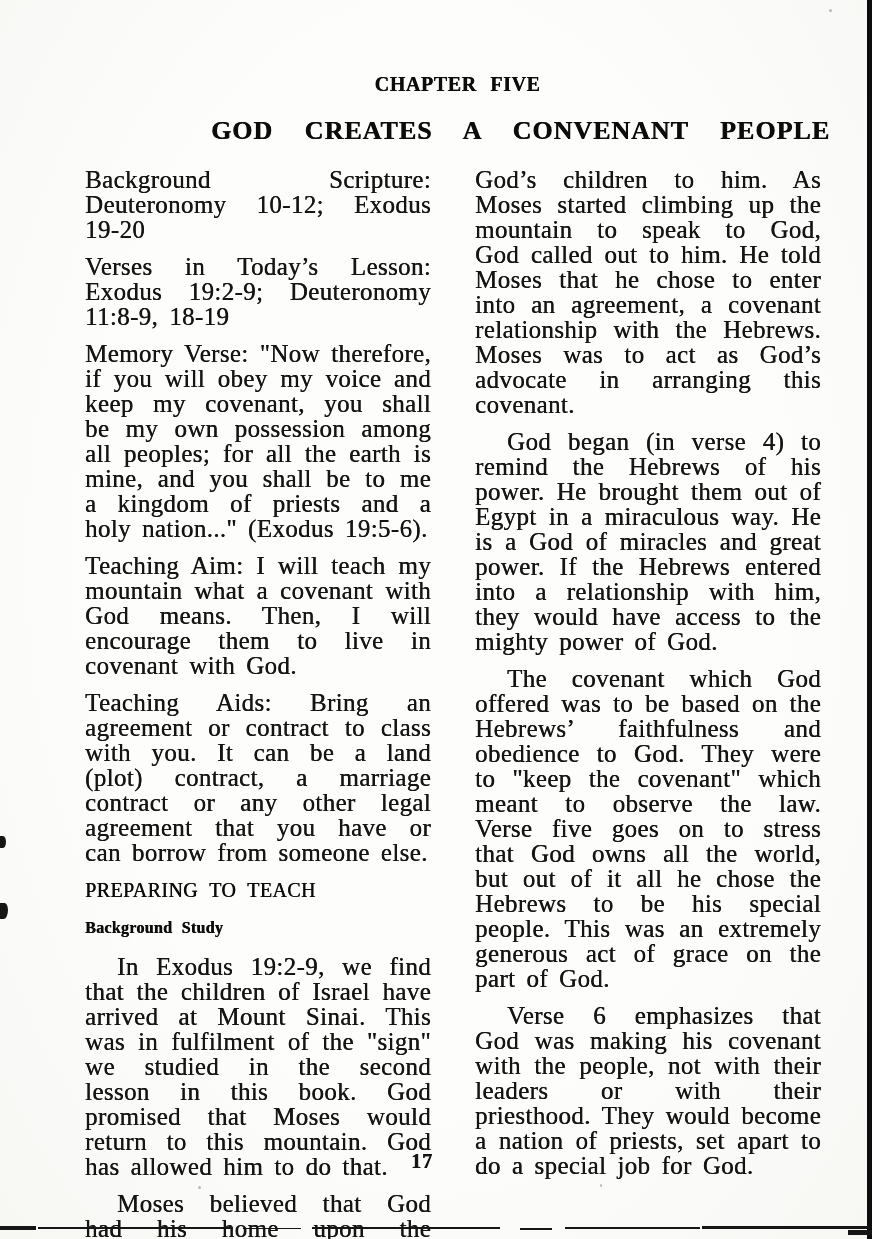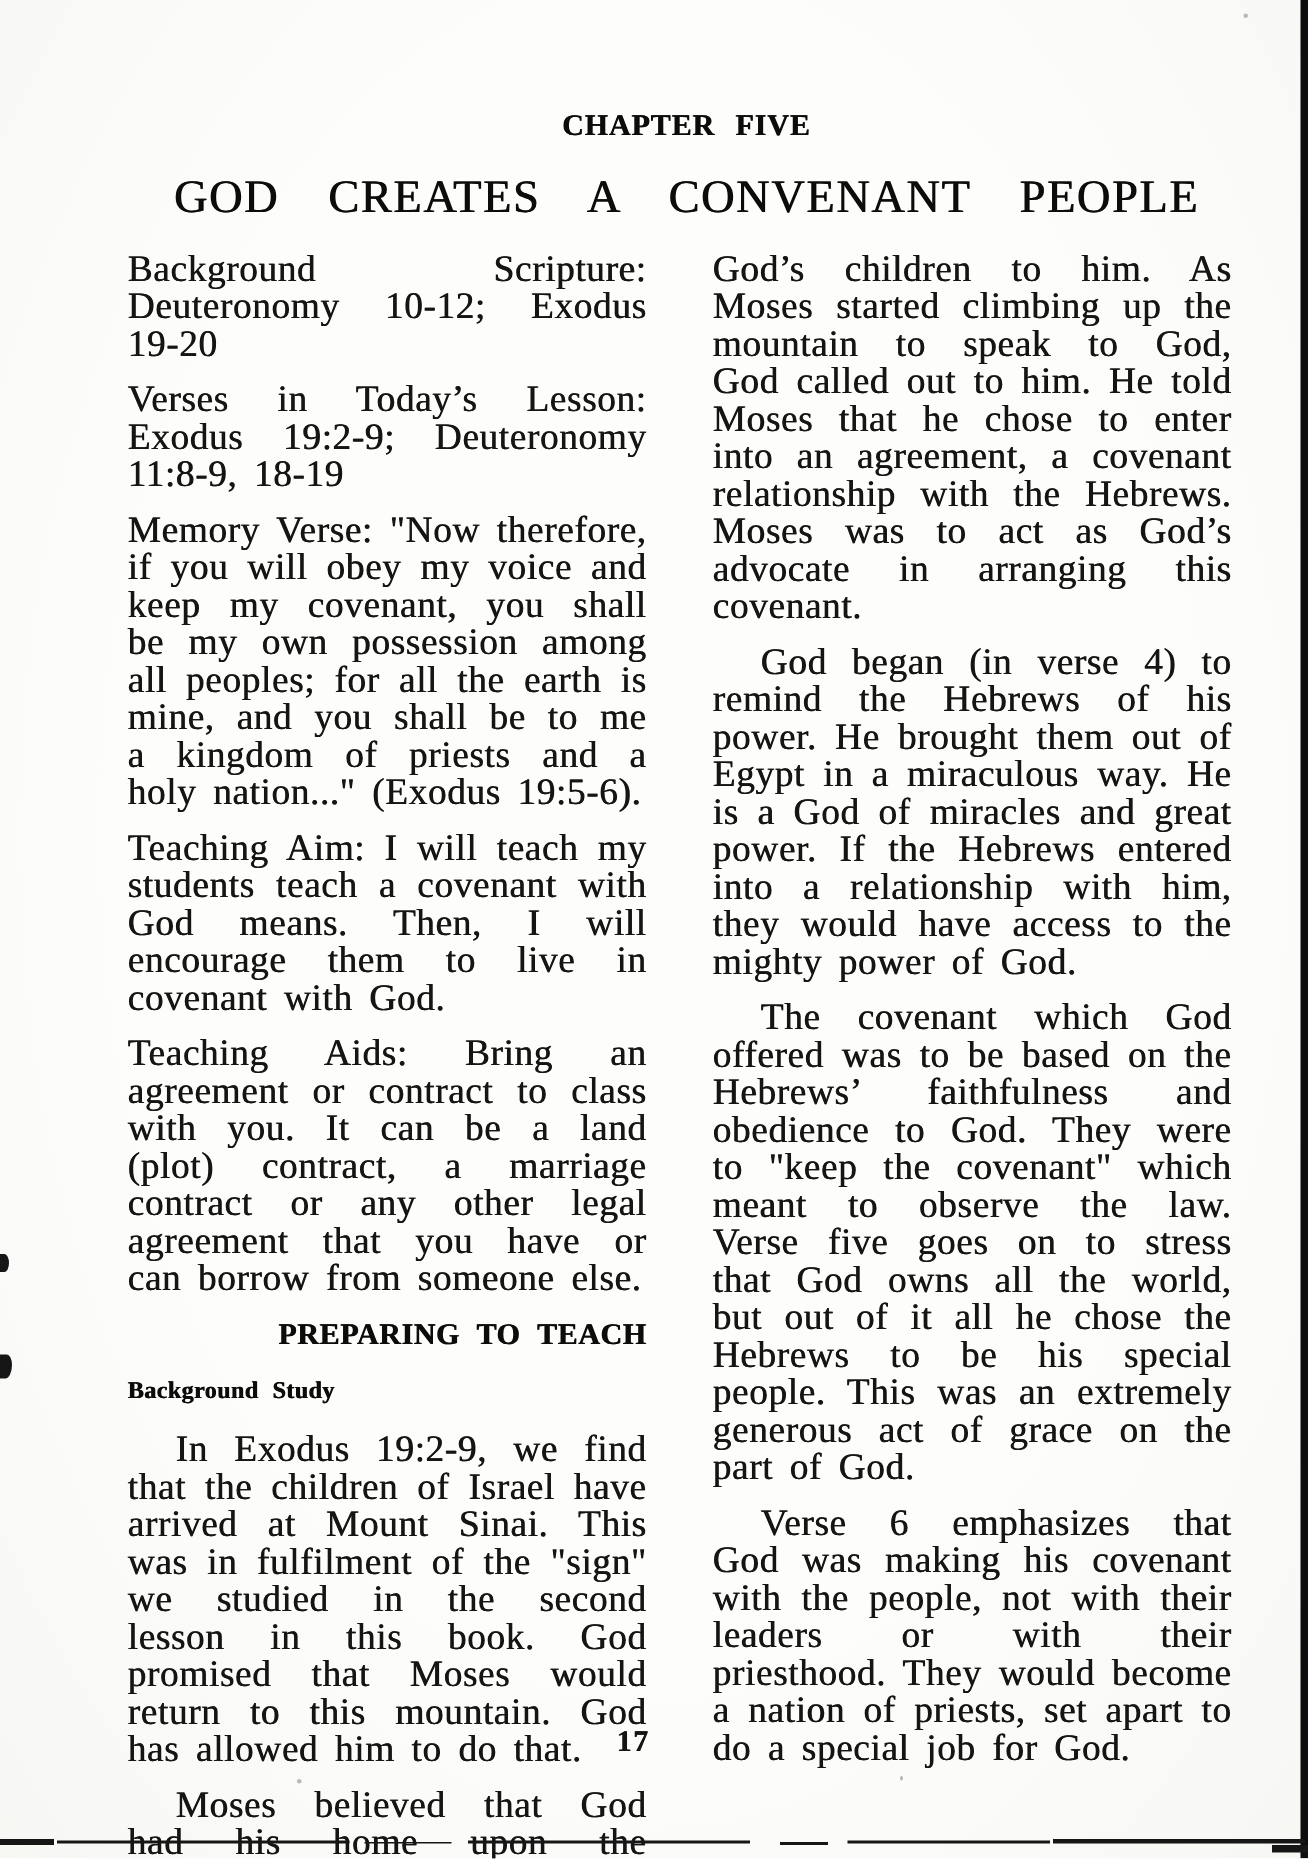--- a/index.html
+++ b/index.html
@@ -23,23 +23,23 @@
     font-weight: bold;
     font-size: 20px;
     line-height: 22px;
     letter-spacing: 0.6px;
     word-spacing: 8px;
     color: #0c0c0b;
     text-shadow: 0.4px 0 currentColor;
   }
   .title {
     margin: 21px 0 0 0;
-    text-align: center;
-    font-weight: normal;
-    font-size: 31px;
+    text-align: right;
+    font-weight: bold;
+    font-size: 26px;
     line-height: 30px;
     letter-spacing: 1px;
     word-spacing: 24px;
     color: #0c0c0b;
     text-shadow: 0.5px 0 currentColor;
   }
   .columns {
     display: flex;
     gap: 44px;
     margin-top: 21px;
@@ -55,26 +55,25 @@
     letter-spacing: 0.35px;
     word-spacing: 4.5px;
     text-align: justify;
     text-shadow: 0.35px 0 currentColor;
   }
   .col p.indent { text-indent: 32px; }
   .col .h2 {
     margin: 7px 0 12px 0;
     font-size: 20px;
     line-height: 26px;
-    font-weight: bold;
+    font-weight: normal;
     word-spacing: 6px;
     letter-spacing: 0.4px;
     color: #0c0c0b;
     text-shadow: 0.45px 0 currentColor;
-    text-align: right;
   }
   .col .h3 {
     margin: 12px 0 13px 0;
     font-size: 16px;
     line-height: 26px;
     font-weight: bold;
     word-spacing: 5px;
     letter-spacing: 0.3px;
     color: #0c0c0b;
     text-shadow: 0.45px 0 currentColor;
@@ -108,21 +107,21 @@
 
   <div class="chapter">CHAPTER FIVE</div>
   <h1 class="title">GOD CREATES A CONVENANT PEOPLE</h1>
 
   <div class="columns">
 
     <div class="col">
       <p>Background Scripture: Deuteronomy 10-12; Exodus 19-20</p>
       <p>Verses in Today’s Lesson: Exodus 19:2-9; Deuteronomy 11:8-9, 18-19</p>
       <p>Memory Verse: "Now therefore, if you will obey my voice and keep my covenant, you shall be my own possession among all peoples; for all the earth is mine, and you shall be to me a kingdom of priests and a holy nation..." (Exodus 19:5-6).</p>
-      <p>Teaching Aim: I will teach my students teach a covenant with God means. Then, I will encourage them to live in covenant with God.</p>
+      <p>Teaching Aim: I will teach my mountain what a covenant with God means. Then, I will encourage them to live in covenant with God.</p>
       <p>Teaching Aids: Bring an agreement or contract to class with you. It can be a land (plot) contract, a marriage contract or any other legal agreement that you have or can borrow from someone else.</p>
       <div class="h2">PREPARING TO TEACH</div>
       <div class="h3">Background Study</div>
       <p class="indent">In Exodus 19:2-9, we find that the children of Israel have arrived at Mount Sinai. This was in fulfilment of the "sign" we studied in the second lesson in this book. God promised that Moses would return to this mountain. God has allowed him to do that.</p>
       <p class="indent">Moses believed that God had his home upon the mountain of Sinai. Moses had been charged to bring</p>
     </div>
 
     <div class="col">
       <p>God’s children to him. As Moses started climbing up the mountain to speak to God, God called out to him. He told Moses that he chose to enter into an agreement, a covenant relationship with the Hebrews. Moses was to act as God’s advocate in arranging this covenant.</p>
       <p class="indent">God began (in verse 4) to remind the Hebrews of his power. He brought them out of Egypt in a miraculous way. He is a God of miracles and great power. If the Hebrews entered into a relationship with him, they would have access to the mighty power of God.</p>

